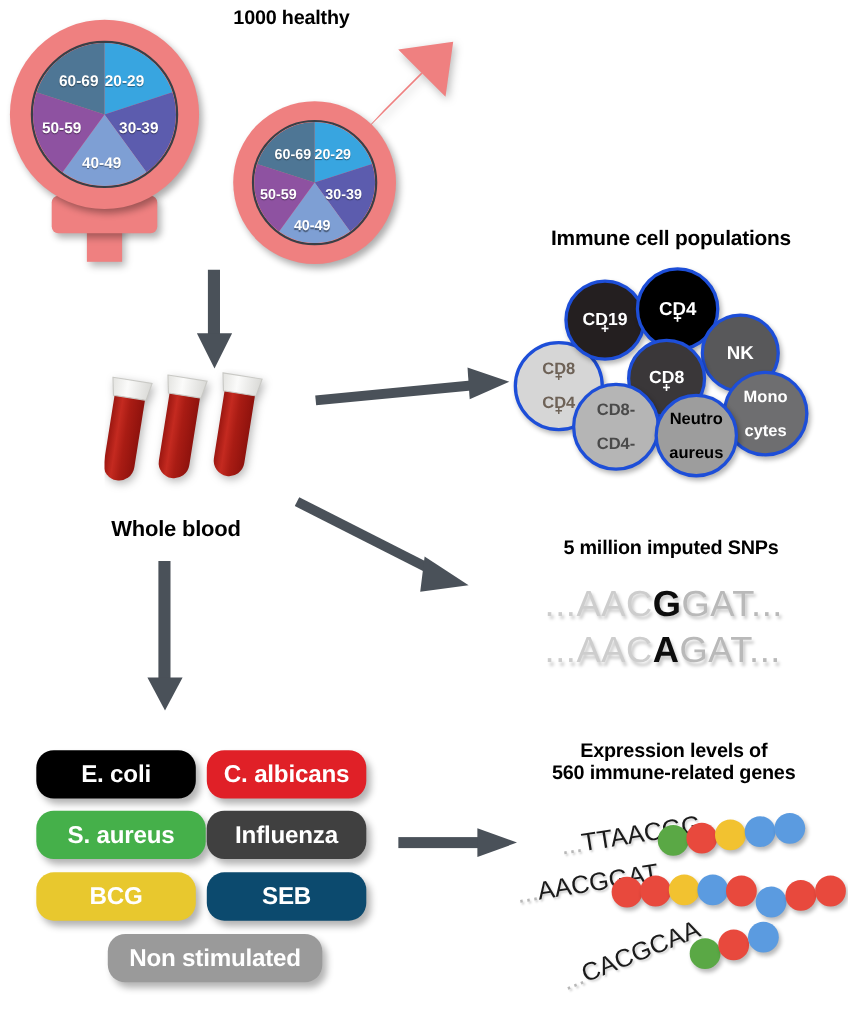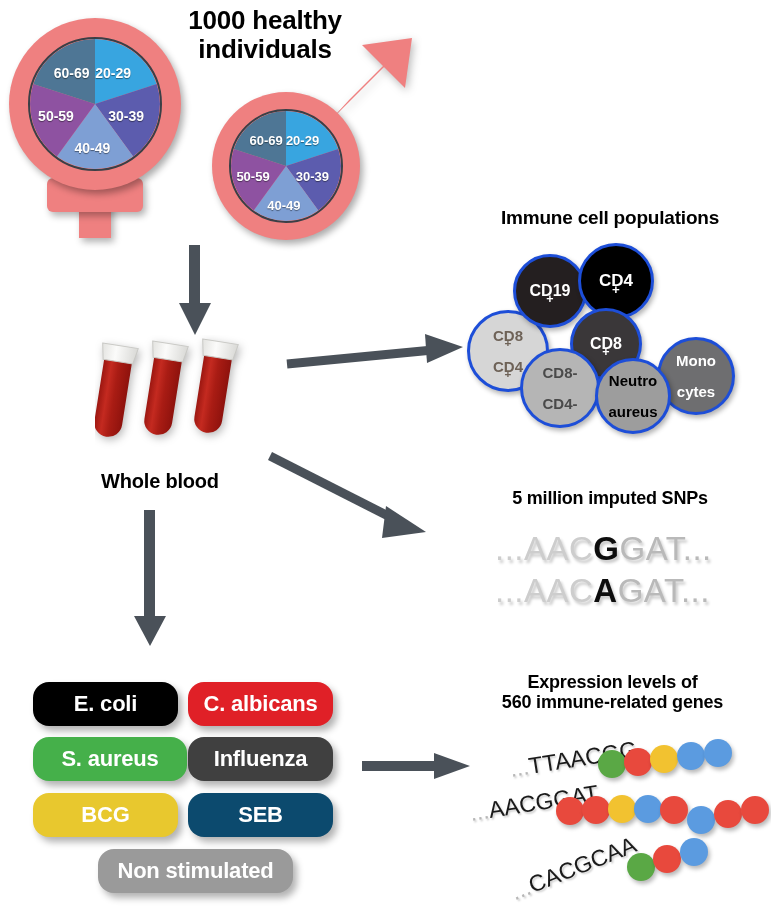--- a/index.html
+++ b/index.html
@@ -23,21 +23,21 @@
   
   .heading {
     font-weight: bold;
     color: #000000;
     text-align: center;
     line-height: 1.12;
     letter-spacing: -0.2px;
   }
   #title-1000 {
     left: 160px; top: 6px; width: 210px;
-    font-size: 26px;
+    font-size: 18px;
   }
   #title-immune {
     left: 455px; top: 207px; width: 310px;
     font-size: 19px;
   }
   #title-snps {
     left: 455px; top: 488px; width: 310px;
     font-size: 18px;
   }
   #title-expression {
@@ -153,21 +153,20 @@
     box-shadow: 2px 3px 4px rgba(0,0,0,0.28);
   }
 </style>
 </head>
 <body>
 
 <div id="canvas">
 
   <div class="heading abs" id="title-1000">
     <div>1000 healthy</div>
-    <div>individuals</div>
   </div>
 
   <div class="sym-wrap" style="left:0px; top:0px; width:200px; height:250px;">
 
     <div class="f-stem" style="left:79px; top:140px; width:32px; height:98px;"></div>
     <div class="f-cross" style="left:47px; top:178px; width:96px; height:34px;"></div>
     <div class="sym-ring" style="left:9px; top:18px; width:172px; height:172px;"></div>
     <div class="pie" style="left:28px; top:37px; width:134px; height:134px;">
       <svg width="130" height="130" viewBox="0 0 100 100">
 
@@ -284,20 +283,23 @@
       </span>
     </div>
 
     <div class="cell" style="left:113px; top:3px; width:76px; height:76px; background:#000000; color:#FFFFFF; font-size:17px;">
       <span>
         <span>CD4</span>
           <span class="sup">+</span>
       </span>
     </div>
 
+    <div class="cell" style="left:172px; top:45px; width:72px; height:72px; background:#58585A; color:#FFFFFF; font-size:17px;">
+      <span>NK</span>
+    </div>
 
     <div class="cell" style="left:105px; top:68px; width:72px; height:72px; background:#3A3739; color:#FFFFFF; font-size:16px;">
       <span>
         <span>CD8</span>
           <span class="sup">+</span>
       </span>
     </div>
 
     <div class="cell" style="left:192px; top:97px; width:78px; height:78px; background:#6E6E70; color:#FFFFFF; font-size:15px;">
       <span>

